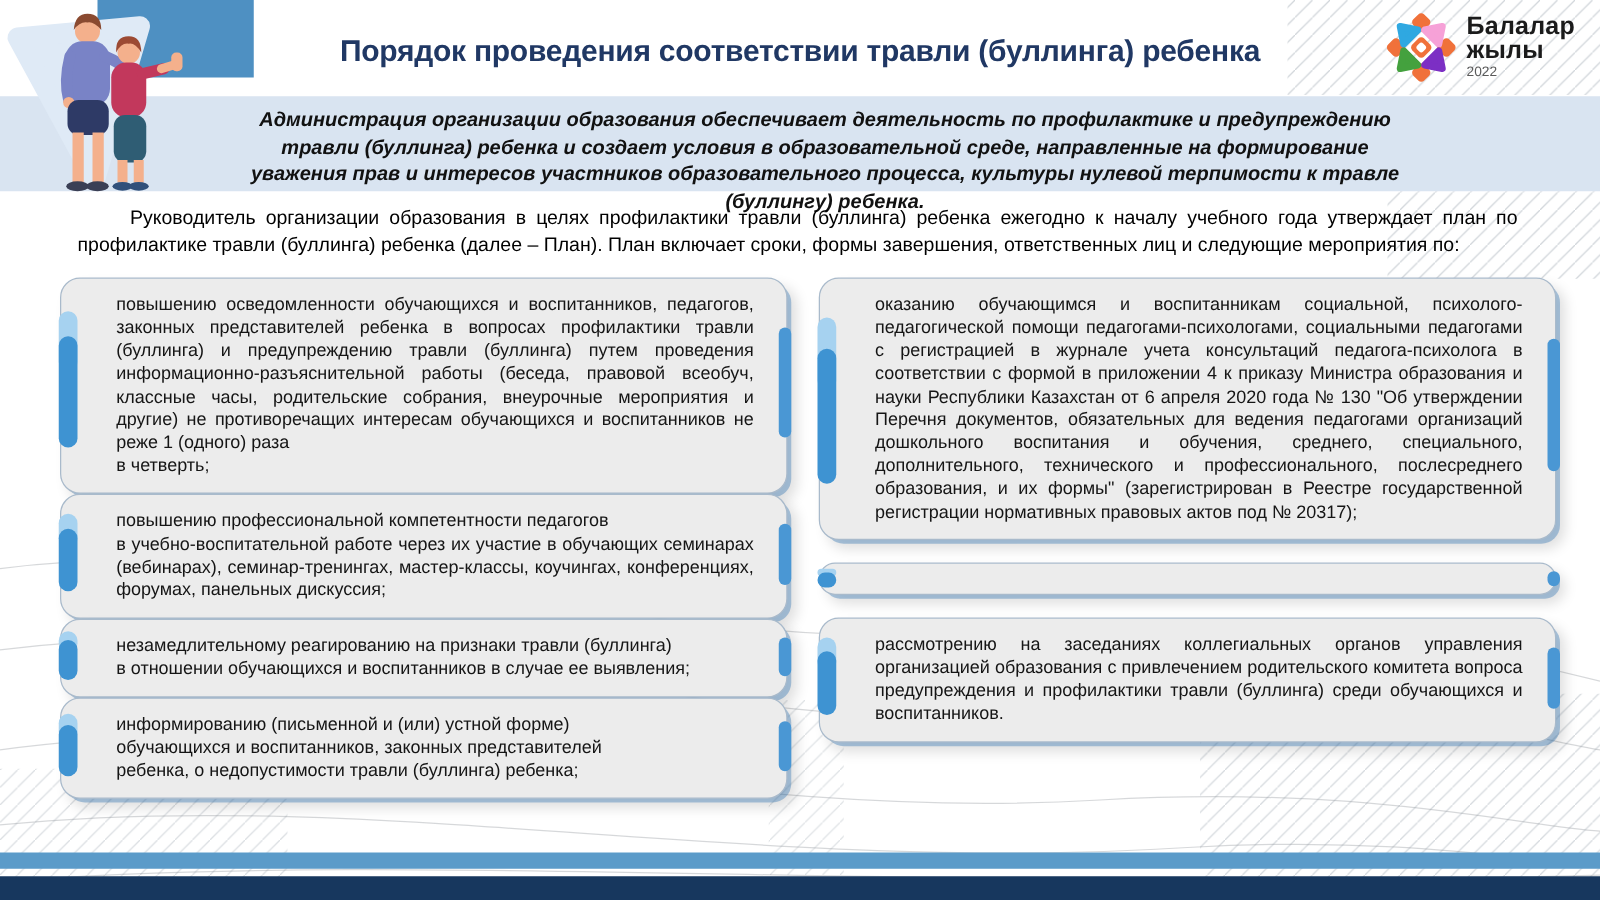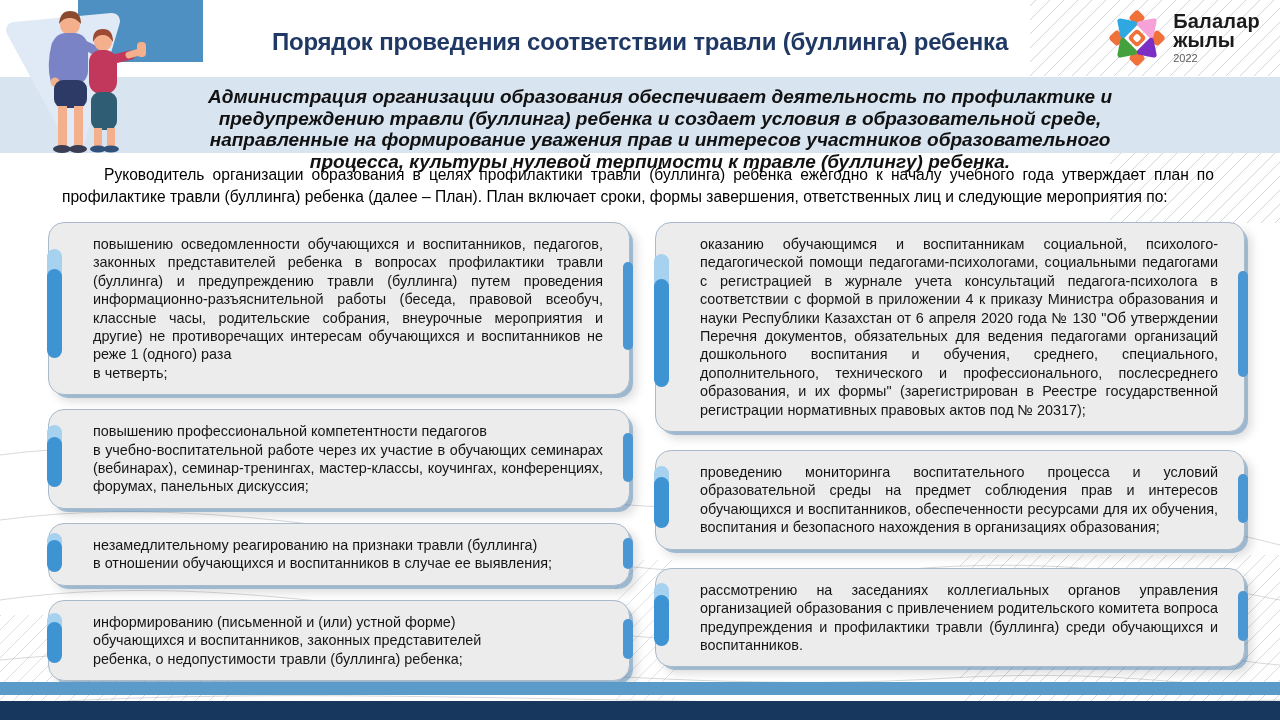--- a/index.html
+++ b/index.html
@@ -2,35 +2,35 @@
 <html><head>
 <meta charset="utf-8">
 <style>
   html,body{margin:0;padding:0;background:#fff;}
   .slide{position:relative;width:1280px;height:720px;overflow:hidden;background:#ffffff;
          font-family:"Liberation Sans", sans-serif;color:#1a1a1a;}
   .bg-lines{position:absolute;inset:0;z-index:0;}
   
   .band{position:absolute;left:0;top:77px;width:1280px;height:76px;background:#D9E4F1;z-index:1;}
   .band p{margin:0;padding:9px 145px 0 185px;text-align:center;
-          font-style:italic;font-weight:bold;font-size:19px;line-height:21.5px;color:#111;}
+          font-style:italic;font-weight:bold;font-size:16px;line-height:21.5px;color:#111;}
   
   .title{position:absolute;left:200px;top:28px;width:880px;margin:0;text-align:center;
          font-size:24px;font-weight:bold;color:#203864;z-index:2;letter-spacing:-0.2px;}
   
   .logo{position:absolute;top:10px;right:20px;display:flex;align-items:center;gap:8px;z-index:3;}
   .logo-txt{display:flex;flex-direction:column;}
   .logo-l1,.logo-l2{font-weight:800;font-size:20px;line-height:19px;color:#1b1b1b;letter-spacing:0.2px;}
   .logo-year{font-size:11px;color:#5a5a5a;margin-top:2px;}
   
   .lead{position:absolute;left:62px;top:164px;width:1152px;margin:0;text-align:justify;
         font-size:15.6px;line-height:22px;text-indent:42px;z-index:2;color:#000;}
   
   .col{position:absolute;top:222px;display:flex;flex-direction:column;z-index:2;}
-  .col-left{left:48px;width:582px;gap:14px;}
+  .col-left{left:48px;width:582px;}
   .col-right{left:655px;width:590px;gap:18px;}
   .card{position:relative;background:#ECECEC;border:1px solid #A9BACB;border-radius:16px;
         padding:12px 26px 12px 44px;box-sizing:border-box;
         box-shadow:4px 4px 0 -1px rgba(47,115,179,0.38), 7px 7px 10px rgba(0,0,0,0.13);}
   .card-text{margin:0;font-size:14.4px;line-height:18.4px;text-align:justify;white-space:pre-line;color:#151515;}
   .cap{position:absolute;border-radius:9px;}
   .cap-light{left:-2px;top:15%;width:15px;height:28%;background:#A6D2F0;}
   .cap-dark{left:-2px;top:27%;width:15px;height:52%;background:#3E93D2;}
   .cap-right{right:-4px;top:23%;width:10px;height:51%;background:#4A97D4;border-radius:6px;}
   
@@ -164,21 +164,20 @@
     <div class="card">
       <span class="cap cap-light"></span>
       <span class="cap cap-dark"></span>
       <span class="cap cap-right"></span>
       <p class="card-text">оказанию обучающимся и воспитанникам социальной, психолого-педагогической помощи педагогами-психологами, социальными педагогами с регистрацией в журнале учета консультаций педагога-психолога в соответствии с формой в приложении 4 к приказу Министра образования и науки Республики Казахстан от 6 апреля 2020 года № 130 "Об утверждении Перечня документов, обязательных для ведения педагогами организаций дошкольного воспитания и обучения, среднего, специального, дополнительного, технического и профессионального, послесреднего образования, и их формы" (зарегистрирован в Реестре государственной регистрации нормативных правовых актов под № 20317);</p>
     </div>
     <div class="card">
       <span class="cap cap-light"></span>
       <span class="cap cap-dark"></span>
       <span class="cap cap-right"></span>
-      <p class="card-text">проведению мониторинга воспитательного процесса и условий образовательной среды на предмет соблюдения прав и интересов обучающихся и воспитанников, обеспеченности ресурсами для их обучения, воспитания и безопасного нахождения в организациях образования;</p>
     </div>
     <div class="card">
       <span class="cap cap-light"></span>
       <span class="cap cap-dark"></span>
       <span class="cap cap-right"></span>
       <p class="card-text">рассмотрению на заседаниях коллегиальных органов управления организацией образования с привлечением родительского комитета вопроса предупреждения и профилактики травли (буллинга) среди обучающихся и воспитанников.</p>
     </div>
   </div>
 
   <div class="bar-blue"></div>

